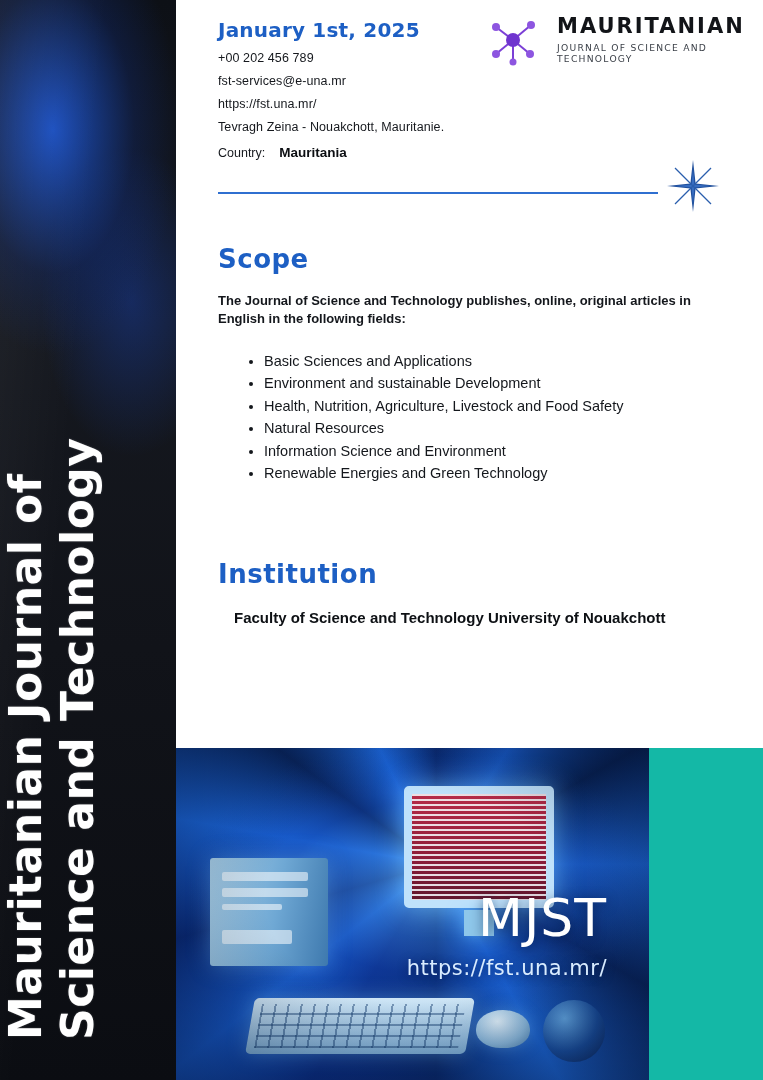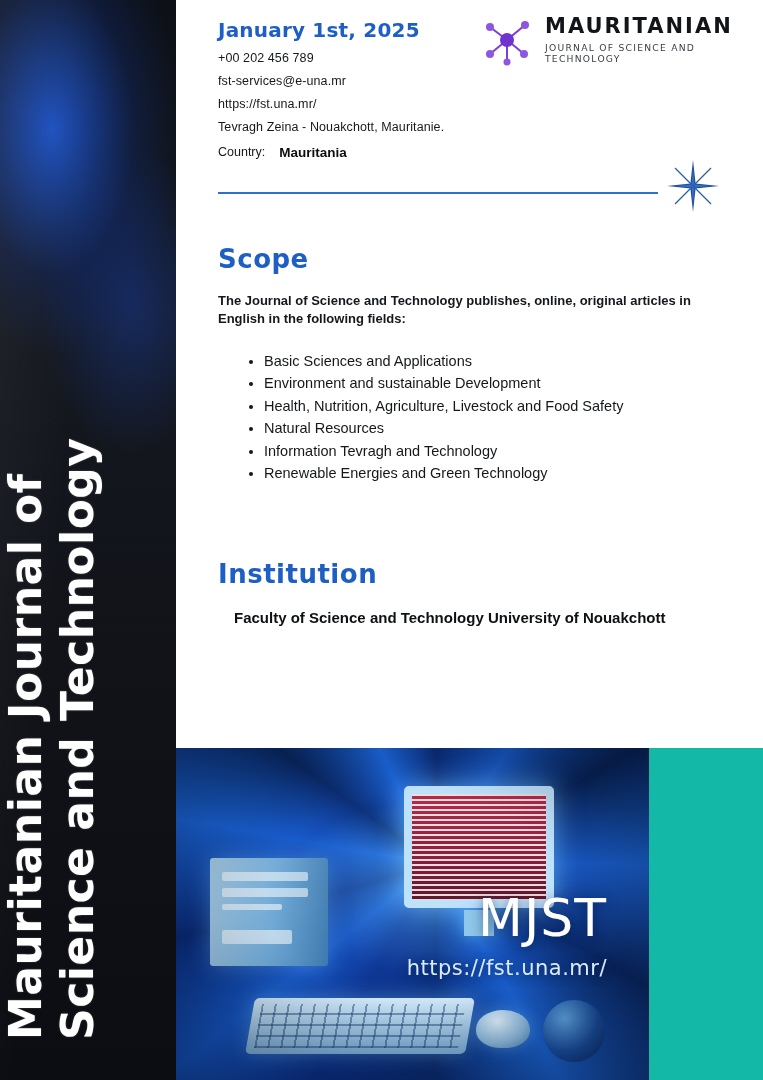--- a/index.html
+++ b/index.html
@@ -76,41 +76,41 @@
     font-family: "DejaVu Sans", sans-serif;
   }
   .contact-line {
     color: #15181d;
     font-size: 12.5px;
     margin-top: 9px;
     letter-spacing: 0.1px;
   }
   .country-row {
     display: flex;
-    align-items: flex-start;
+    align-items: center;
     gap: 14px;
     margin-top: 11px;
   }
   .country-label { color: #15181d; font-size: 12.5px; }
   .country-value { color: #0c0e12; font-size: 13.5px; font-weight: 700; }
   .rule {
     position: absolute;
     left: 42px; top: 192px;
     width: 440px; height: 2px;
     background: #2f6fd0;
   }
 
   
   .logo {
     position: absolute;
-    right: 20px; top: 14px;
+    right: 14px; top: 14px;
     width: 262px;
     display: flex;
     align-items: center;
-    gap: 12px;
+    gap: 18px;
   }
   .logo-mark { width: 52px; height: 52px; flex: 0 0 52px; }
   .logo-text { display: flex; flex-direction: column; }
   .logo-name {
     color: #121418;
     font-size: 21px;
     font-weight: 700;
     letter-spacing: 2.0px;
     font-family: "DejaVu Sans", sans-serif;
     line-height: 1;
@@ -340,21 +340,21 @@
     </div>
 
     <div class="section scope-block">
       <div class="section-title">Scope</div>
       <div class="scope-intro">The Journal of Science and Technology publishes, online, original articles in English in the following fields:</div>
       <ul class="scope-list">
         <li>Basic Sciences and Applications</li>
         <li>Environment and sustainable Development</li>
         <li>Health, Nutrition, Agriculture, Livestock and Food Safety</li>
         <li>Natural Resources</li>
-        <li>Information Tevragh and Technology</li>
+        <li>Information Science and Environment</li>
         <li>Renewable Energies and Green Technology</li>
       </ul>
     </div>
 
     <div class="section institution-block">
       <div class="section-title">Institution</div>
       <div class="institution-name">Faculty of Science and Technology University of Nouakchott</div>
     </div>
   </div>
 

